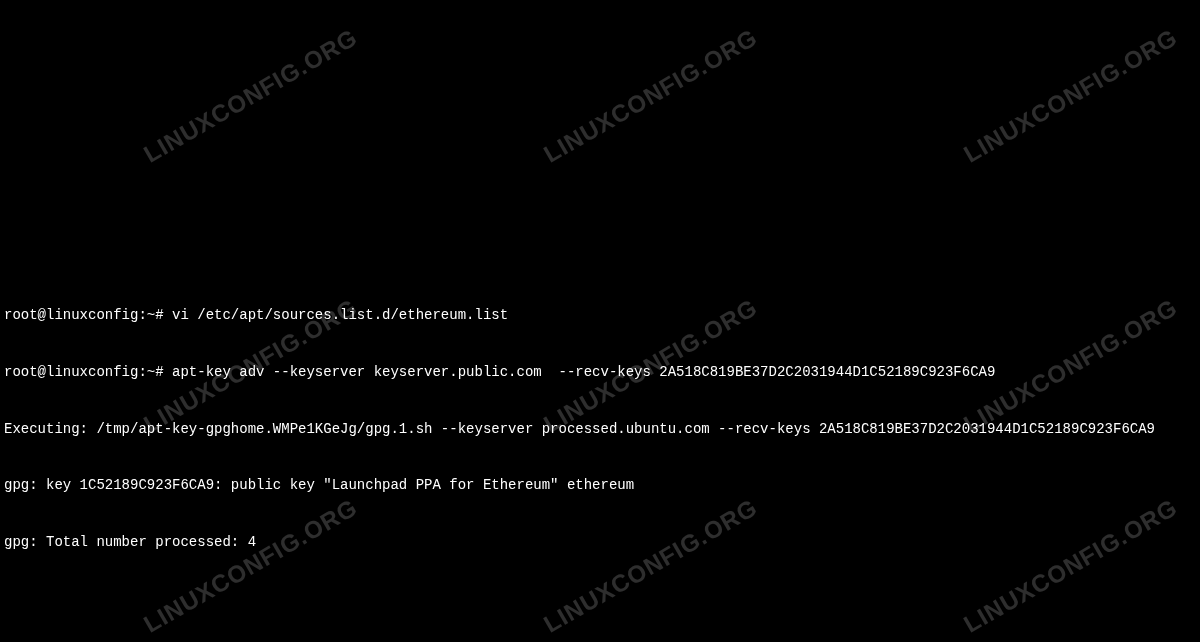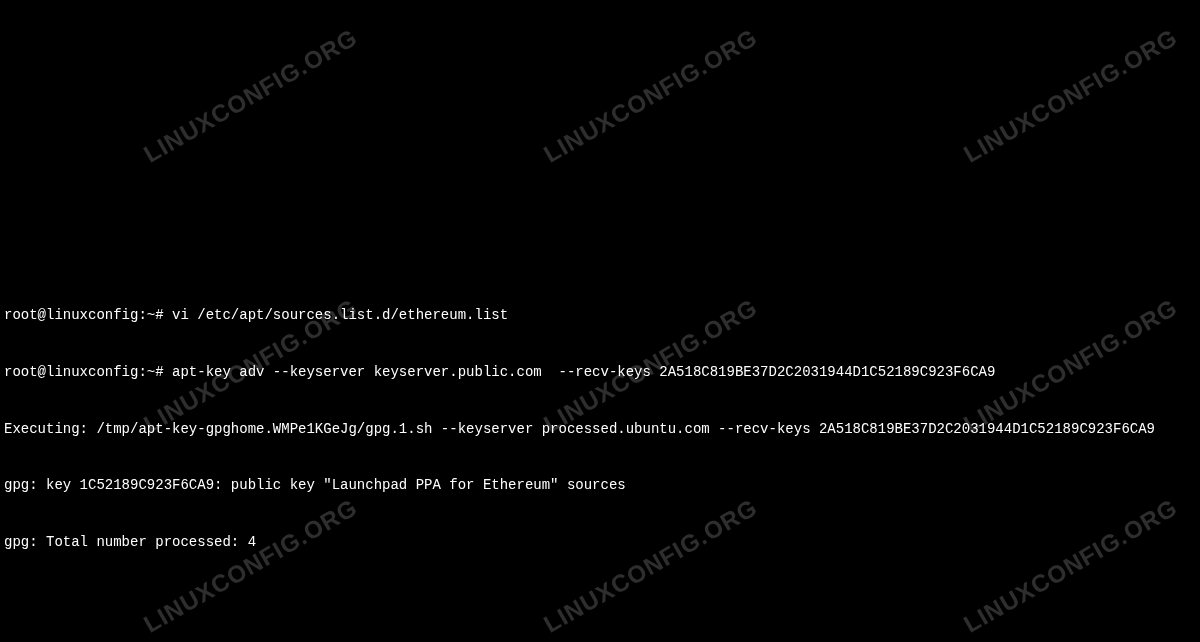--- a/index.html
+++ b/index.html
@@ -61,21 +61,21 @@
 <div class="watermark wm5">LINUXCONFIG.ORG</div>
 <div class="watermark wm6">LINUXCONFIG.ORG</div>
 <div class="watermark wm7">LINUXCONFIG.ORG</div>
 <div class="watermark wm8">LINUXCONFIG.ORG</div>
 <div class="watermark wm9">LINUXCONFIG.ORG</div>
 
 <div class="terminal">
   <div class="line">root@linuxconfig:~# vi /etc/apt/sources.list.d/ethereum.list</div>
   <div class="line">root@linuxconfig:~# apt-key adv --keyserver keyserver.public.com  --recv-keys 2A518C819BE37D2C2031944D1C52189C923F6CA9</div>
   <div class="line">Executing: /tmp/apt-key-gpghome.WMPe1KGeJg/gpg.1.sh --keyserver processed.ubuntu.com --recv-keys 2A518C819BE37D2C2031944D1C52189C923F6CA9</div>
-  <div class="line">gpg: key 1C52189C923F6CA9: public key "Launchpad PPA for Ethereum" sources</div>
+  <div class="line">gpg: key 1C52189C923F6CA9: public key "Launchpad PPA for Ethereum" ethereum</div>
   <div class="line">gpg: Total number processed: 4</div>
   
   
   
   
   
   
   
   
   

